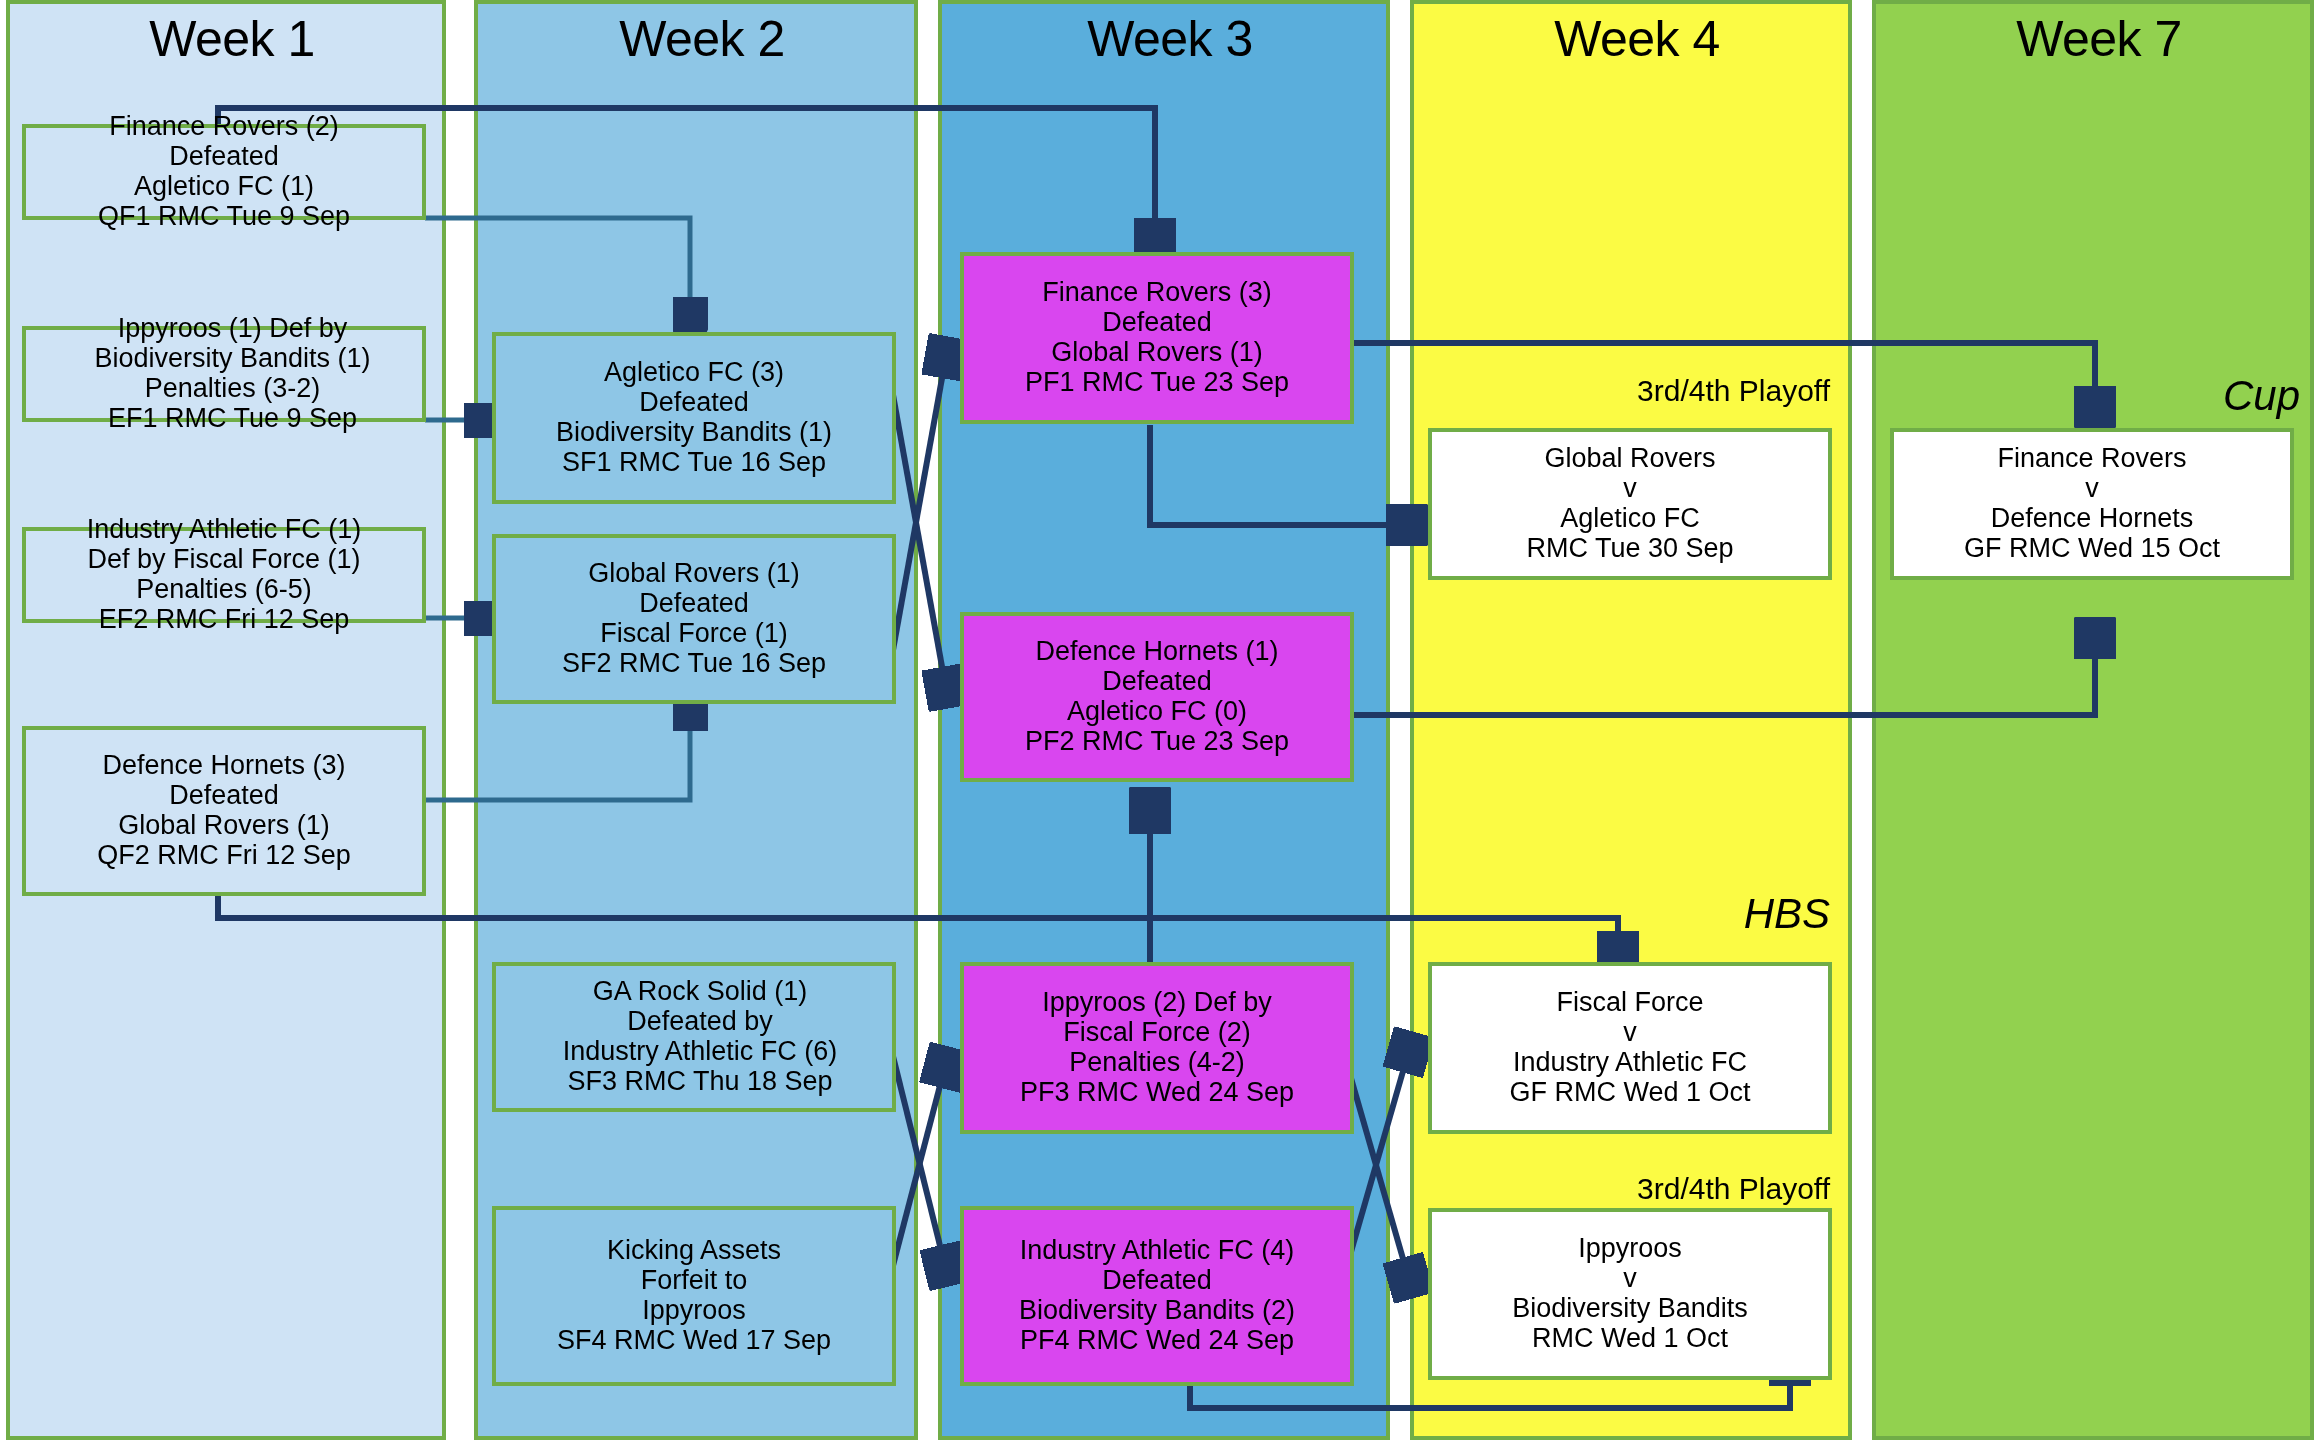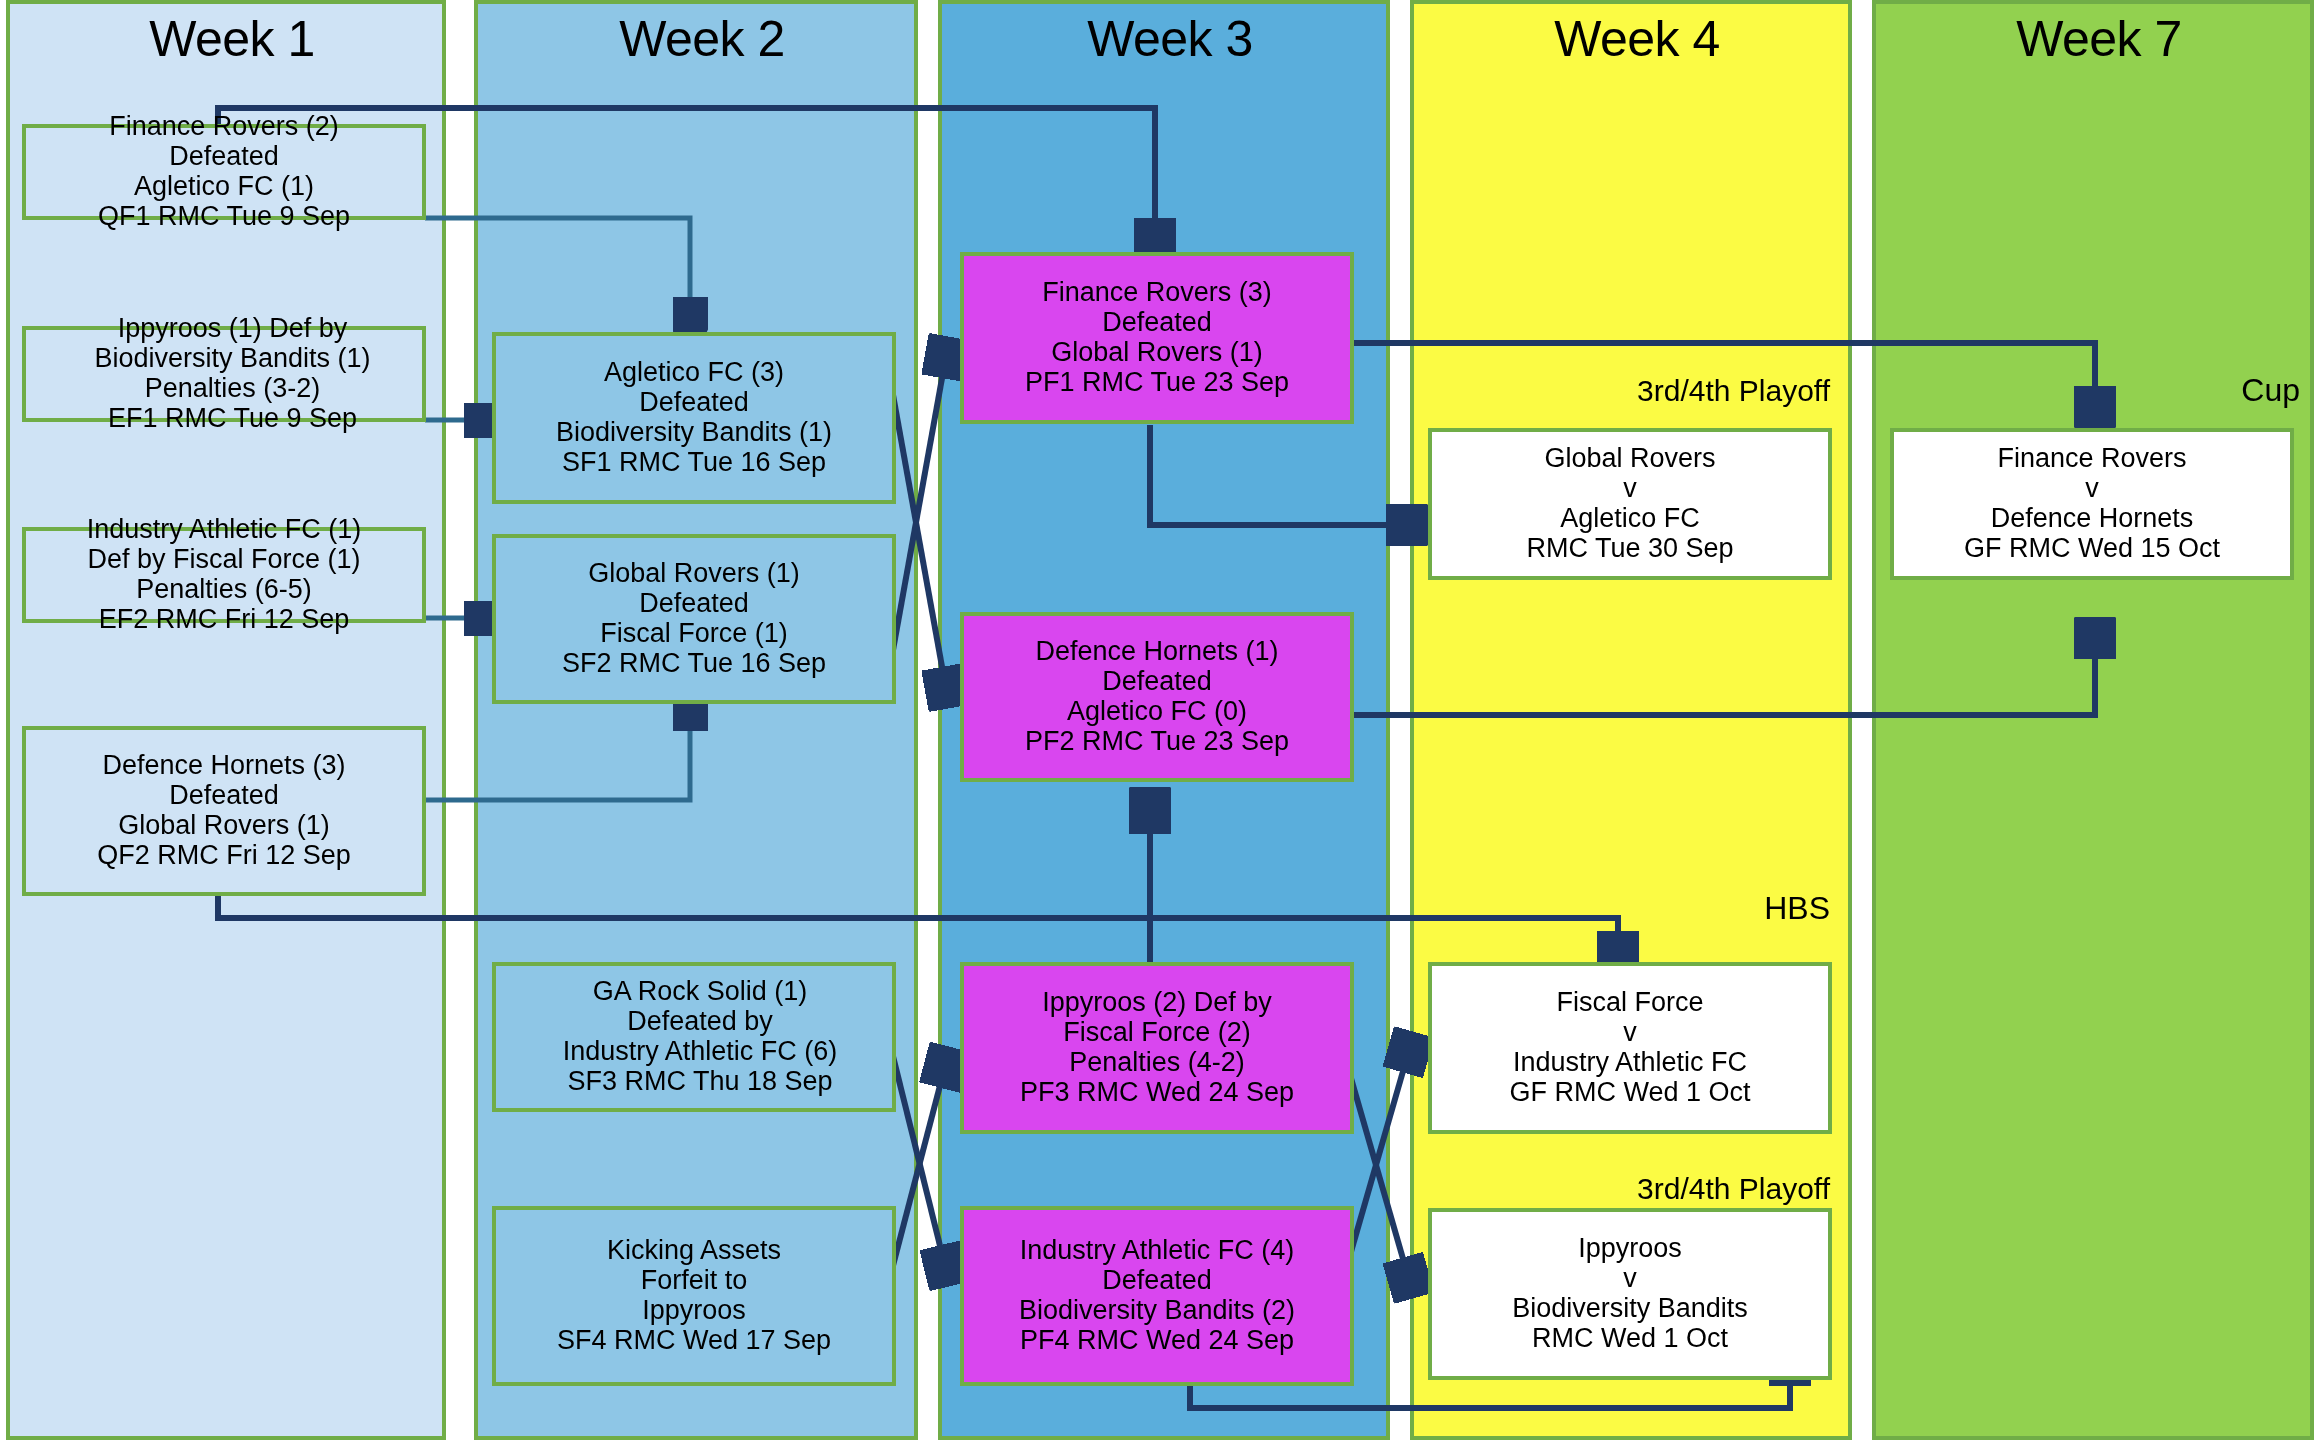--- a/index.html
+++ b/index.html
@@ -20,21 +20,21 @@
   .mbox{position:absolute;box-sizing:border-box;border:4px solid #70ad47;
         display:flex;flex-direction:column;align-items:center;justify-content:center;
         font-size:27px;line-height:1.11;color:#000;text-align:center;z-index:6;}
   .mbox span{display:block;white-space:nowrap;}
   .b-l1{background:#cfe3f5;}
   .b-l2{background:#8ec6e6;align-items:center;}
   .b-l3{background:#d946ef;}
   .b-white{background:#ffffff;}
 
   .tag{position:absolute;font-size:30px;color:#000;text-align:right;z-index:7;white-space:nowrap;}
-  .tag-big{font-size:32px;}
+  .tag-big{font-size:42px;font-style:italic;}
 
   svg.wires{position:absolute;left:0;top:0;width:2320px;height:1440px;z-index:4;pointer-events:none;}
   svg.wires path,svg.wires line{fill:none;stroke:#1f3864;stroke-width:6;}
   svg.wires .thin{stroke:#2e6a8e;stroke-width:5;}
 </style>
 </head>
 <body>
 
 <div id="stage">
 

